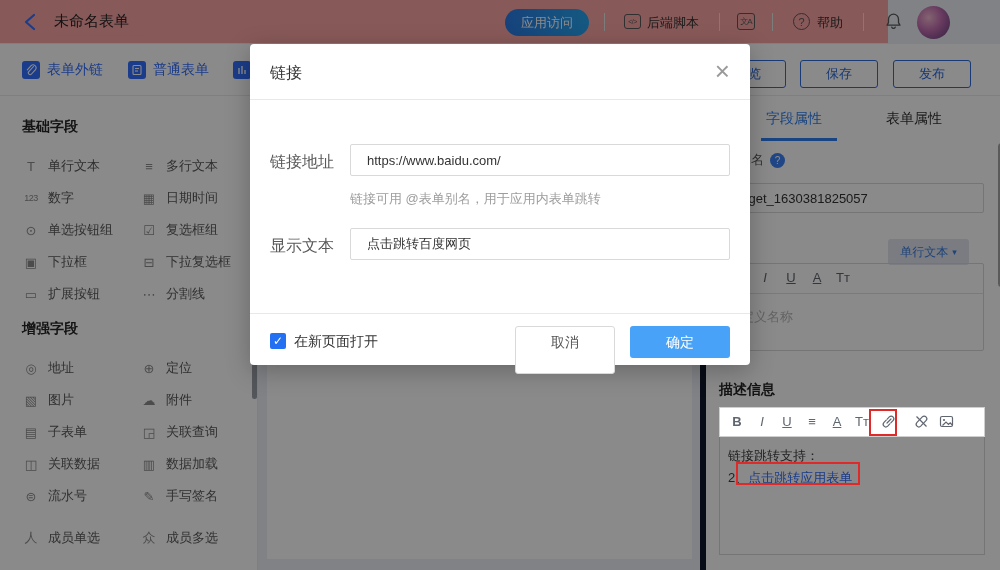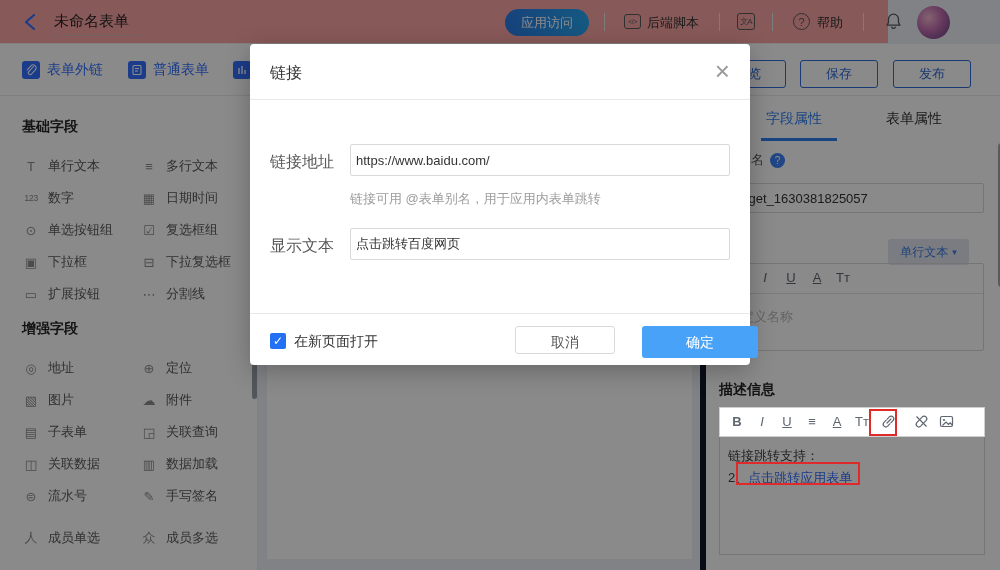--- a/index.html
+++ b/index.html
@@ -79,30 +79,30 @@
 
   
   .mask { position:absolute; inset:0; background:rgba(0,0,0,0.46); z-index:50; }
   .modal { position:absolute; left:250px; top:44px; width:500px; height:321px; background:#fff; border-radius:4px;
            box-shadow:0 6px 24px rgba(0,0,0,0.25); z-index:60; }
   .m-head { position:relative; height:56px; border-bottom:1px solid #e8e8e8; }
   .m-title { position:absolute; left:20px; top:19px; font-size:16px; color:#333; }
   .m-close { position:absolute; right:20px; top:13px; font-size:26px; color:#9a9a9a; cursor:pointer; line-height:28px; }
   .m-label { position:absolute; left:20px; font-size:16px; color:#595959; }
   .m-input { position:absolute; left:100px; width:380px; height:32px; border:1px solid #d9d9d9; border-radius:2px;
-             font-size:13px; color:#333; padding:0 5px; font-family:inherit; }
+             font-size:13px; color:#333; padding:0 16px; font-family:inherit; }
   .m-hint { position:absolute; left:100px; top:146px; font-size:13px; color:#9d9d9d; }
   .m-foot { position:absolute; left:0; top:269px; width:500px; height:52px; border-top:1px solid #e8e8e8; }
   .chk { position:absolute; left:20px; top:19px; width:16px; height:16px; background:#2470f2; border-radius:2px;
          color:#fff; font-size:12px; text-align:center; line-height:16px; cursor:pointer; }
   .chk-lb { position:absolute; left:44px; top:19px; font-size:14px; color:#333; }
-  .btn-cancel { position:absolute; left:265px; top:12px; width:100px; height:28px; background:#fff; border:1px solid #d9d9d9;
+  .btn-cancel { position:absolute; left:265px; top:12px; width:100px; height:48px; background:#fff; border:1px solid #d9d9d9;
                 border-radius:3px; font-size:14px; color:#555; text-align:center; line-height:30px; cursor:pointer; }
-  .btn-ok { position:absolute; left:380px; top:12px; width:116px; height:32px; background:#47a2f8; border:none;
-            border-radius:3px; font-size:14px; color:#fff; text-align:center; line-height:32px; cursor:pointer;margin-left:12px; }
+  .btn-ok { position:absolute; left:380px; top:12px; width:100px; height:32px; background:#47a2f8; border:none;
+            border-radius:3px; font-size:14px; color:#fff; text-align:center; line-height:32px; cursor:pointer; }
   svg { display:block; }
 </style>
 </head>
 <body>
 
 <div class="app">
 
   <div class="topbar">
     <div class="back">
       <svg width="18" height="18" viewBox="0 0 18 18">

